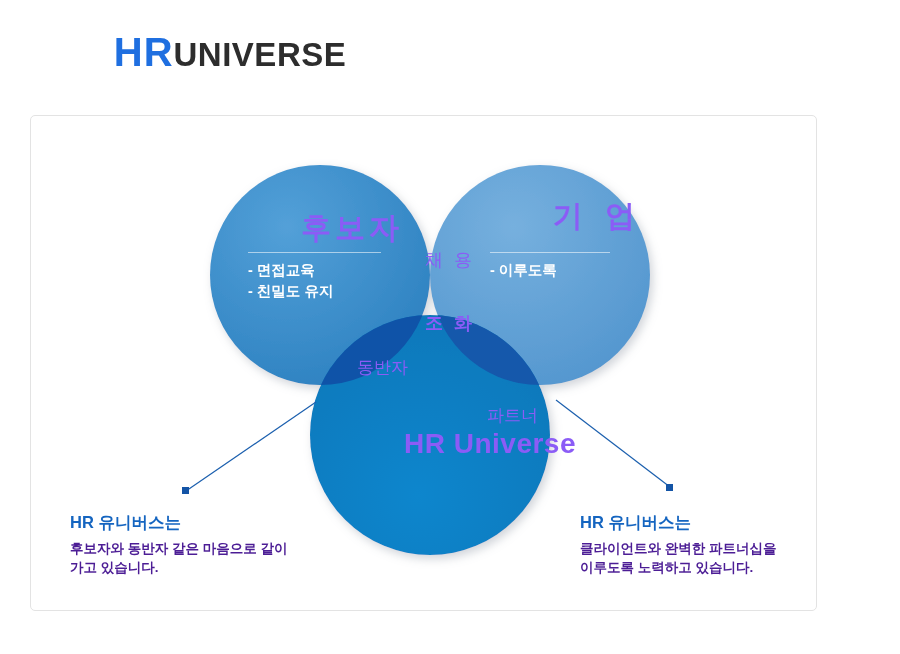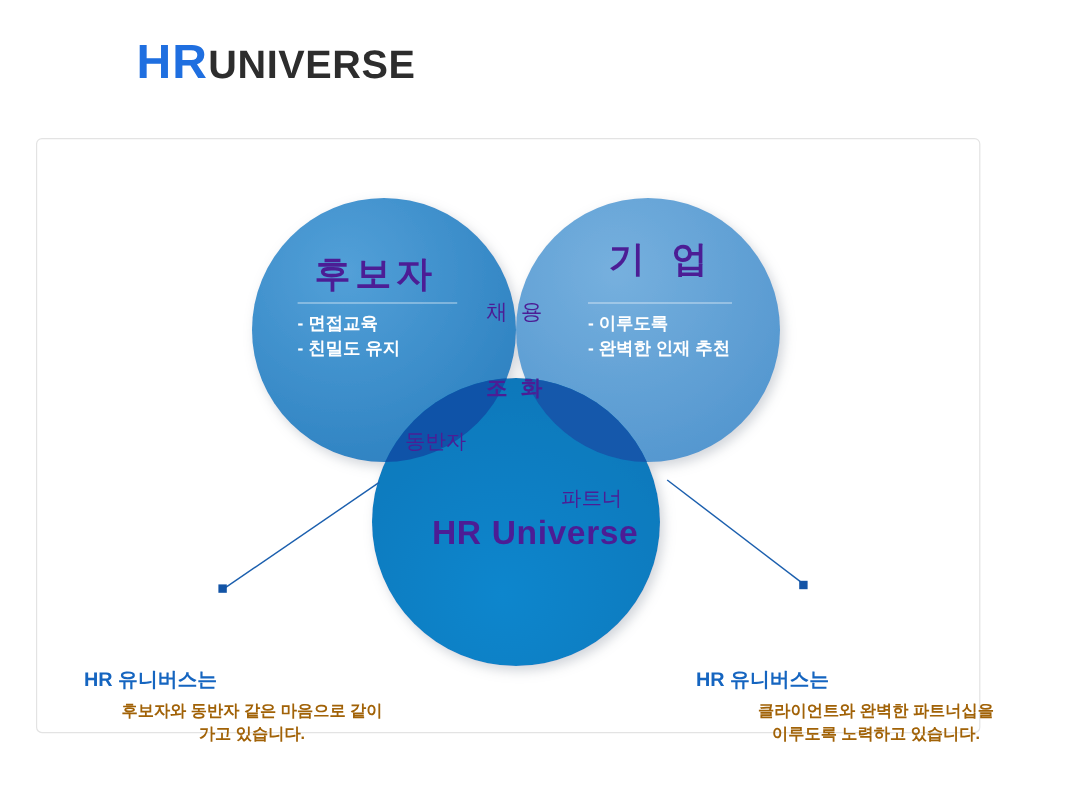--- a/index.html
+++ b/index.html
@@ -67,22 +67,22 @@
     top: 0;
     width: 900px;
     height: 654px;
     pointer-events: none;
   }
   #venn-stage svg { display: block; }
 
   
   .venn-label {
     position: absolute;
-    color: #4c1d95;
-    text-align: center;
+    color: #8b5cf6;
+    text-align: right;
     white-space: nowrap;
   }
 
   #lbl-left-title {
     left: 223px; top: 208px; width: 180px;
     font-size: 30px; font-weight: bold; letter-spacing: 4px;
   }
   #lbl-left-rule {
     position: absolute;
     left: 248px; top: 252px; width: 133px; height: 1px;
@@ -111,35 +111,34 @@
     line-height: 21px;
   }
 
   #lbl-top-lens   { left: 385px; top: 248px; width: 90px; font-size: 18px; letter-spacing: 3px; }
   #lbl-center     { left: 385px; top: 311px; width: 90px; font-size: 18px; font-weight: bold; letter-spacing: 3px; }
   #lbl-left-lens  { left: 318px; top: 356px; width: 90px; font-size: 17px; }
   #lbl-right-lens { left: 448px; top: 356px; width: 90px; font-size: 17px; margin-top: 48px; }
   #lbl-bottom     { left: 316px; top: 428px; width: 260px; font-size: 28px; font-weight: bold; letter-spacing: 0.5px; }
 
   
-  .caption { position: absolute; margin-top: 44px; }
+  .caption { position: absolute; }
   .caption-title {
     color: #1565c0;
     font-size: 16.5px;
     font-weight: bold;
     letter-spacing: 0px;
     margin-bottom: 5px;
     white-space: nowrap;
   }
   .caption-body {
-    color: #a16207;
+    color: #4c1d95;
     font-size: 13.5px;
     line-height: 19px;
     font-weight: bold;
-    text-align: center;
   }
   #caption-left  { left: 70px;  top: 512px; width: 280px; }
   #caption-right { left: 580px; top: 512px; width: 300px; }
 </style>
 </head>
 <body>
 
 <div id="logo">
   <div id="logo-wordmark">
     <span id="logo-hr">HR</span><span id="logo-universe">UNIVERSE</span>
@@ -217,21 +216,20 @@
 <div id="lbl-left-rule"></div>
 <div id="left-bullets">
   <div>- 면접교육</div>
   <div>- 친밀도 유지</div>
 </div>
 
 <div class="venn-label" id="lbl-right-title">기 업</div>
 <div id="lbl-right-rule"></div>
 <div id="right-bullets">
   <div>- 이루도록</div>
-  <div>- 완벽한 인재 추천</div>
 </div>
 
 <div class="venn-label" id="lbl-top-lens">채 용</div>
 <div class="venn-label" id="lbl-center">조 화</div>
 <div class="venn-label" id="lbl-left-lens">동반자</div>
 <div class="venn-label" id="lbl-right-lens">파트너</div>
 <div class="venn-label" id="lbl-bottom">HR Universe</div>
 
 <div class="caption" id="caption-left">
   <div class="caption-title">HR 유니버스는</div>

